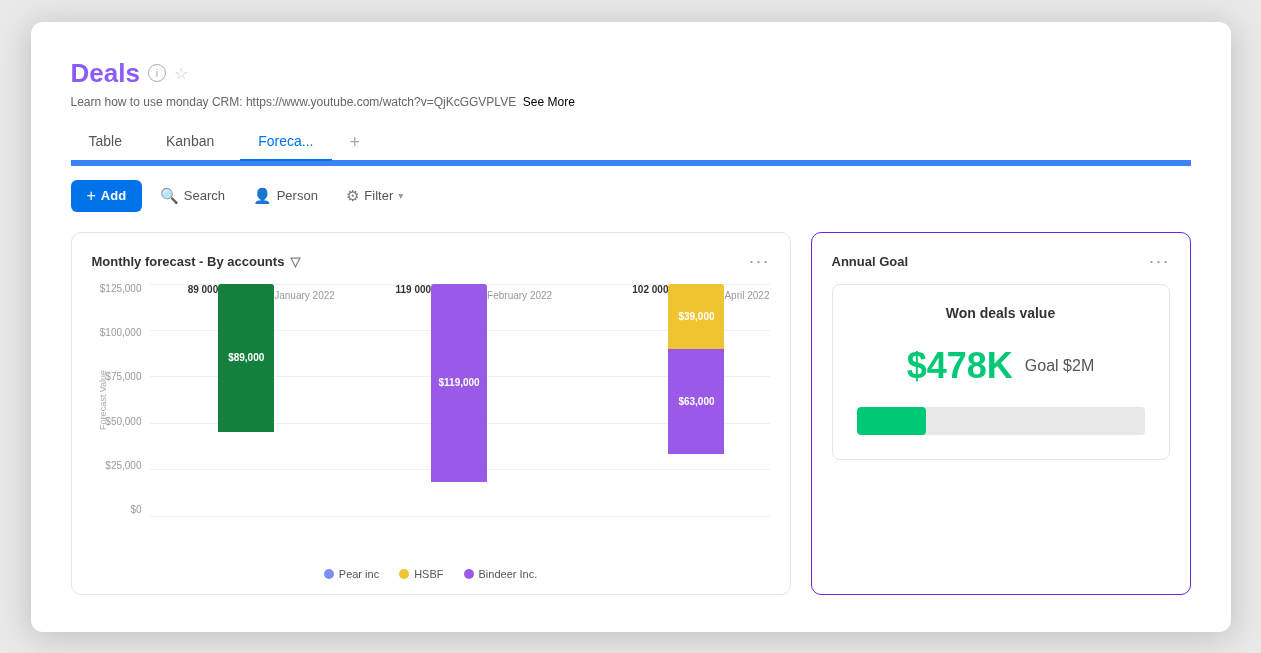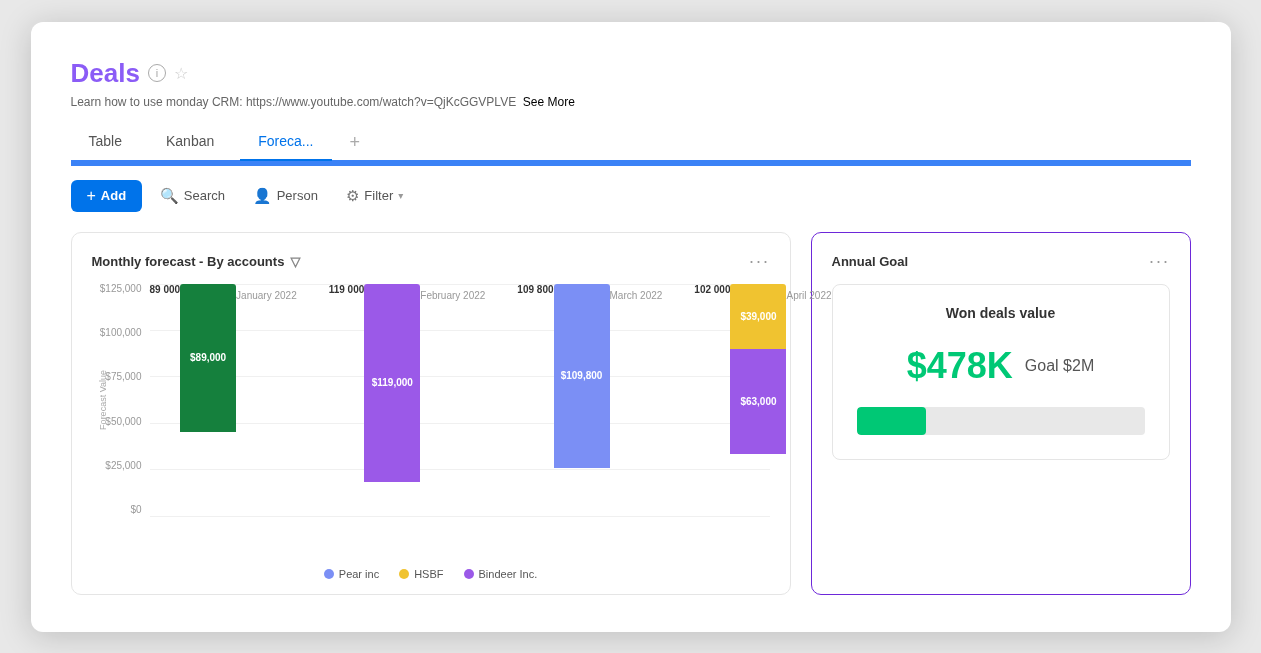--- a/index.html
+++ b/index.html
@@ -387,27 +387,20 @@
             </div>
 
             <div class="bar-group">
               <div class="bar-label-top">119 000</div>
               <div class="bar-stack">
                 <div class="bar-segment" style="height:198px;background:#9b59e8;border-radius:3px 3px 0 0;">$119,000</div>
               </div>
               <div class="bar-x-label">February 2022</div>
             </div>
 
-            <div class="bar-group">
-              <div class="bar-label-top">109 800</div>
-              <div class="bar-stack">
-                <div class="bar-segment" style="height:184px;background:#7b8ff5;border-radius:3px 3px 0 0;">$109,800</div>
-              </div>
-              <div class="bar-x-label">March 2022</div>
-            </div>
 
             <div class="bar-group">
               <div class="bar-label-top">102 000</div>
               <div class="bar-stack">
                 <div class="bar-segment" style="height:65px;background:#f0c330;border-radius:3px 3px 0 0;">$39,000</div>
                 <div class="bar-segment" style="height:105px;background:#9b59e8;">$63,000</div>
               </div>
               <div class="bar-x-label">April 2022</div>
             </div>
           </div>

